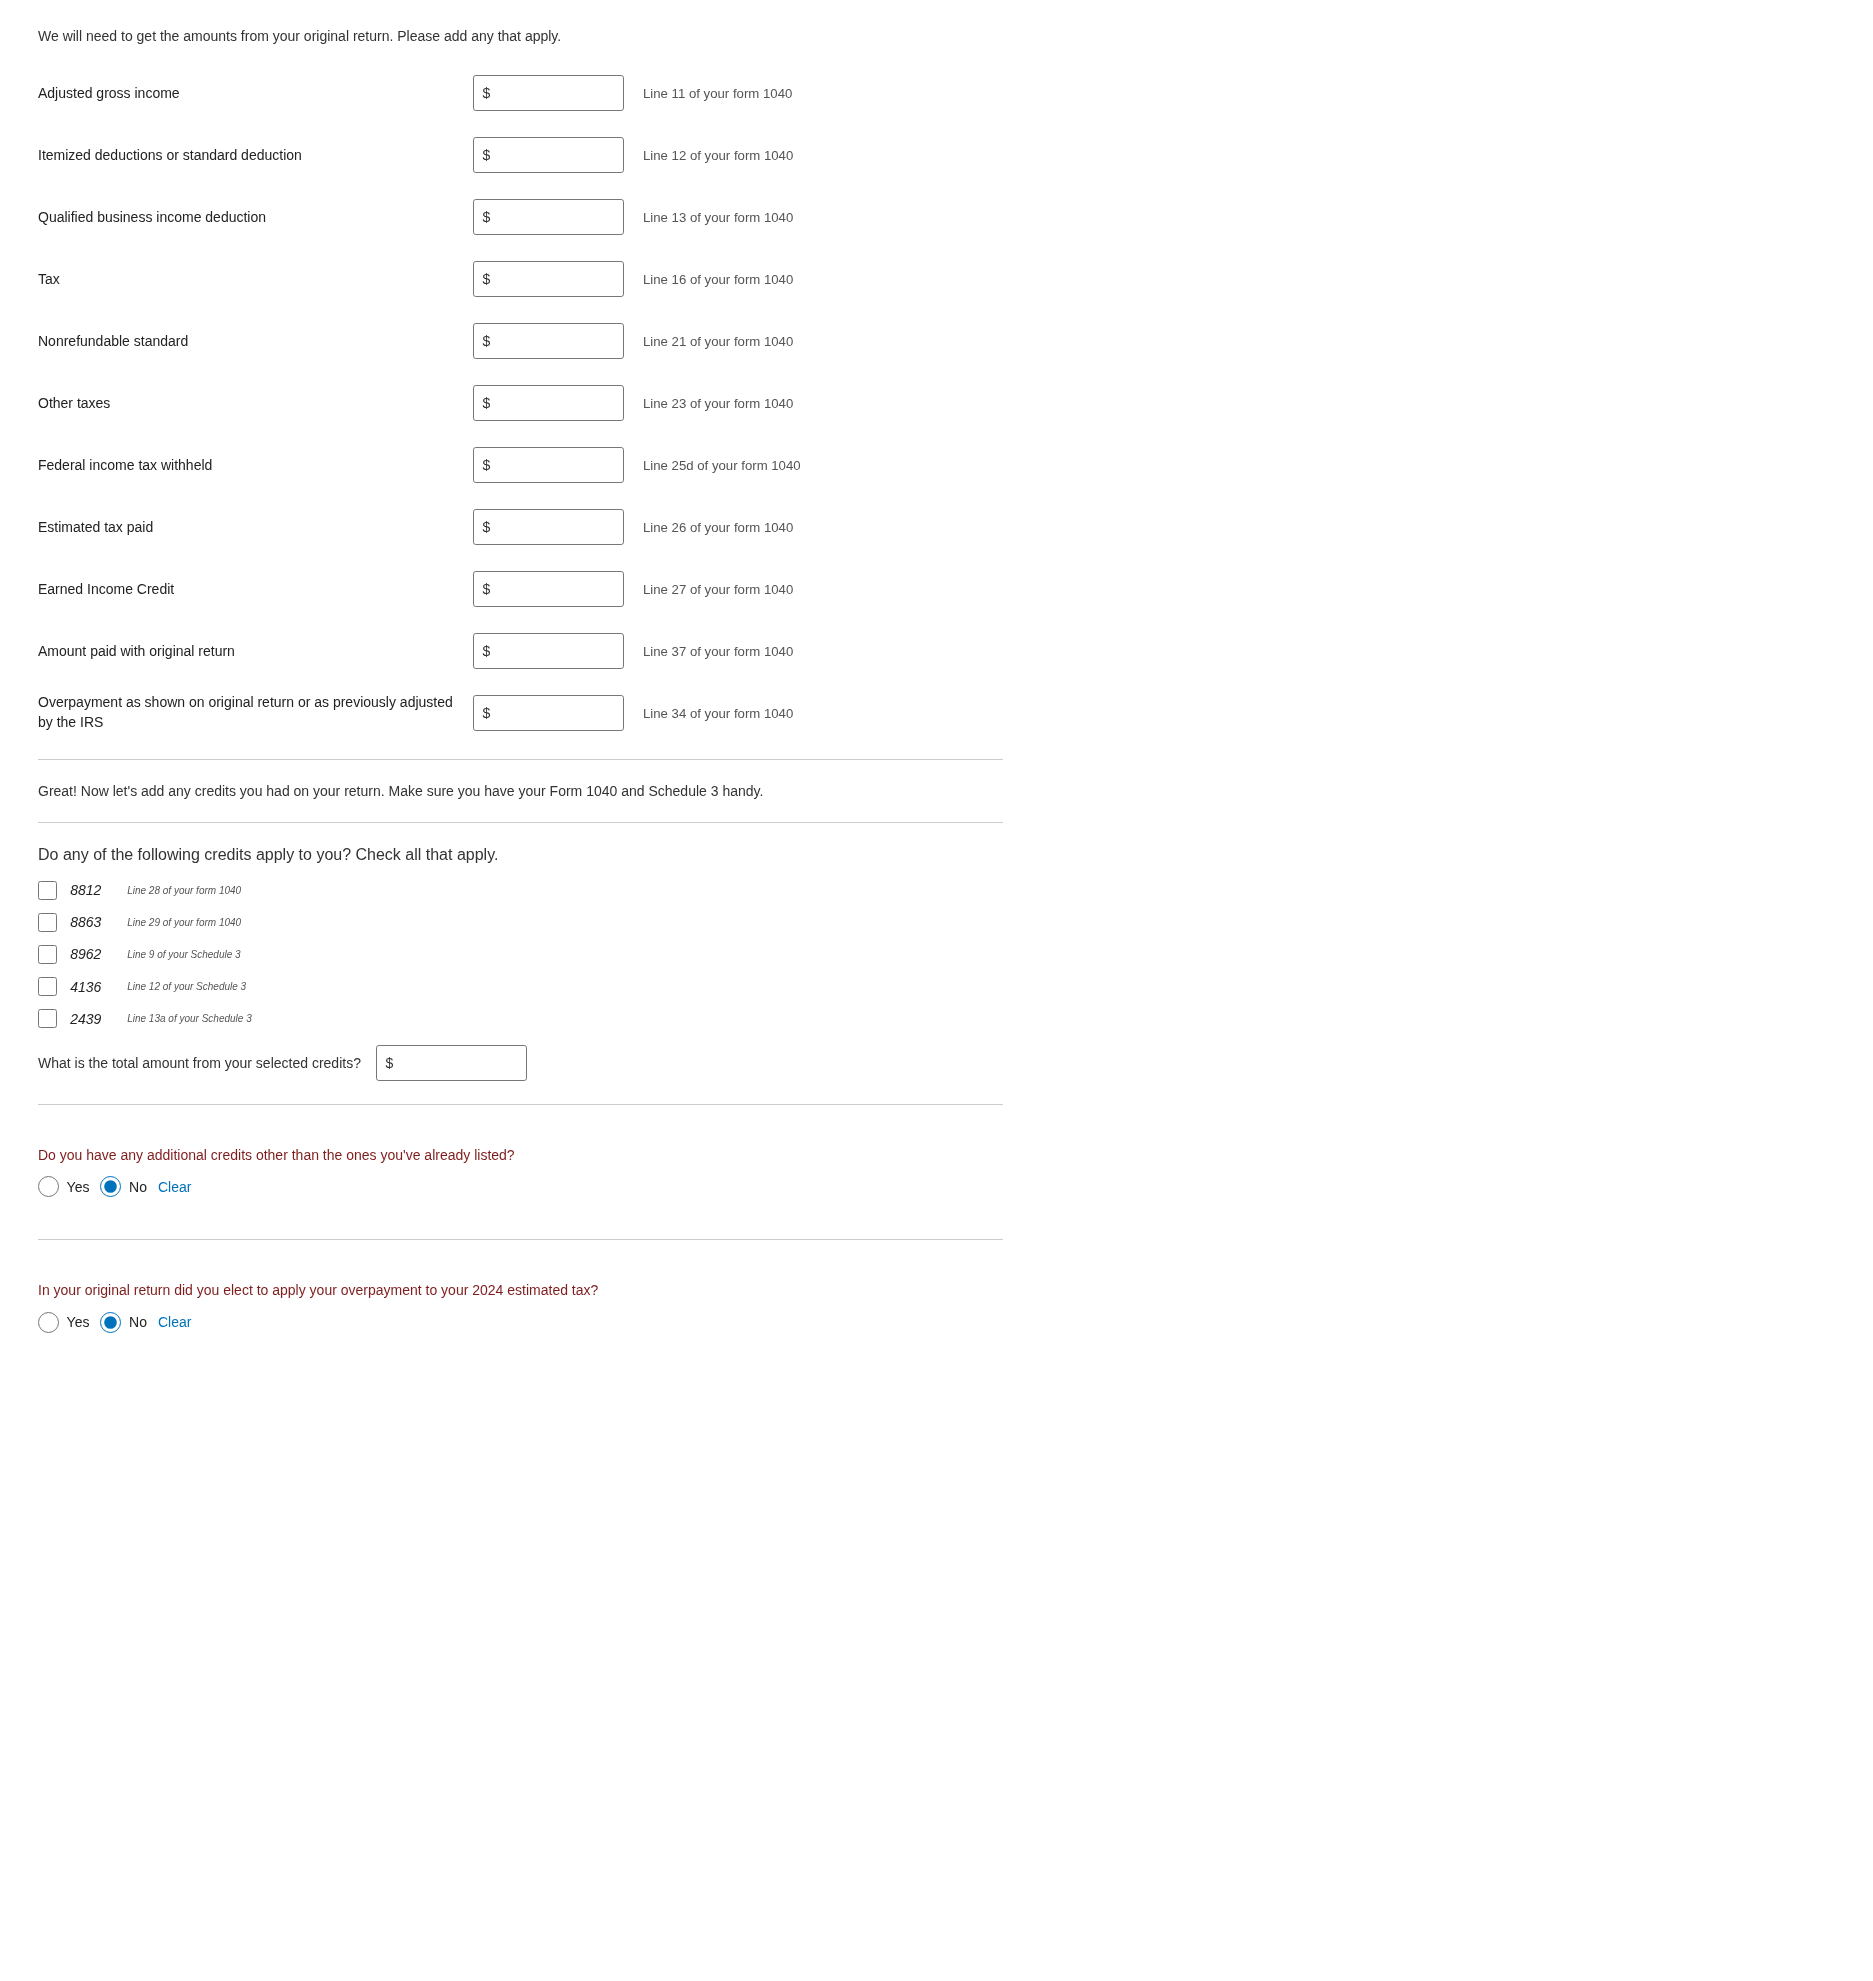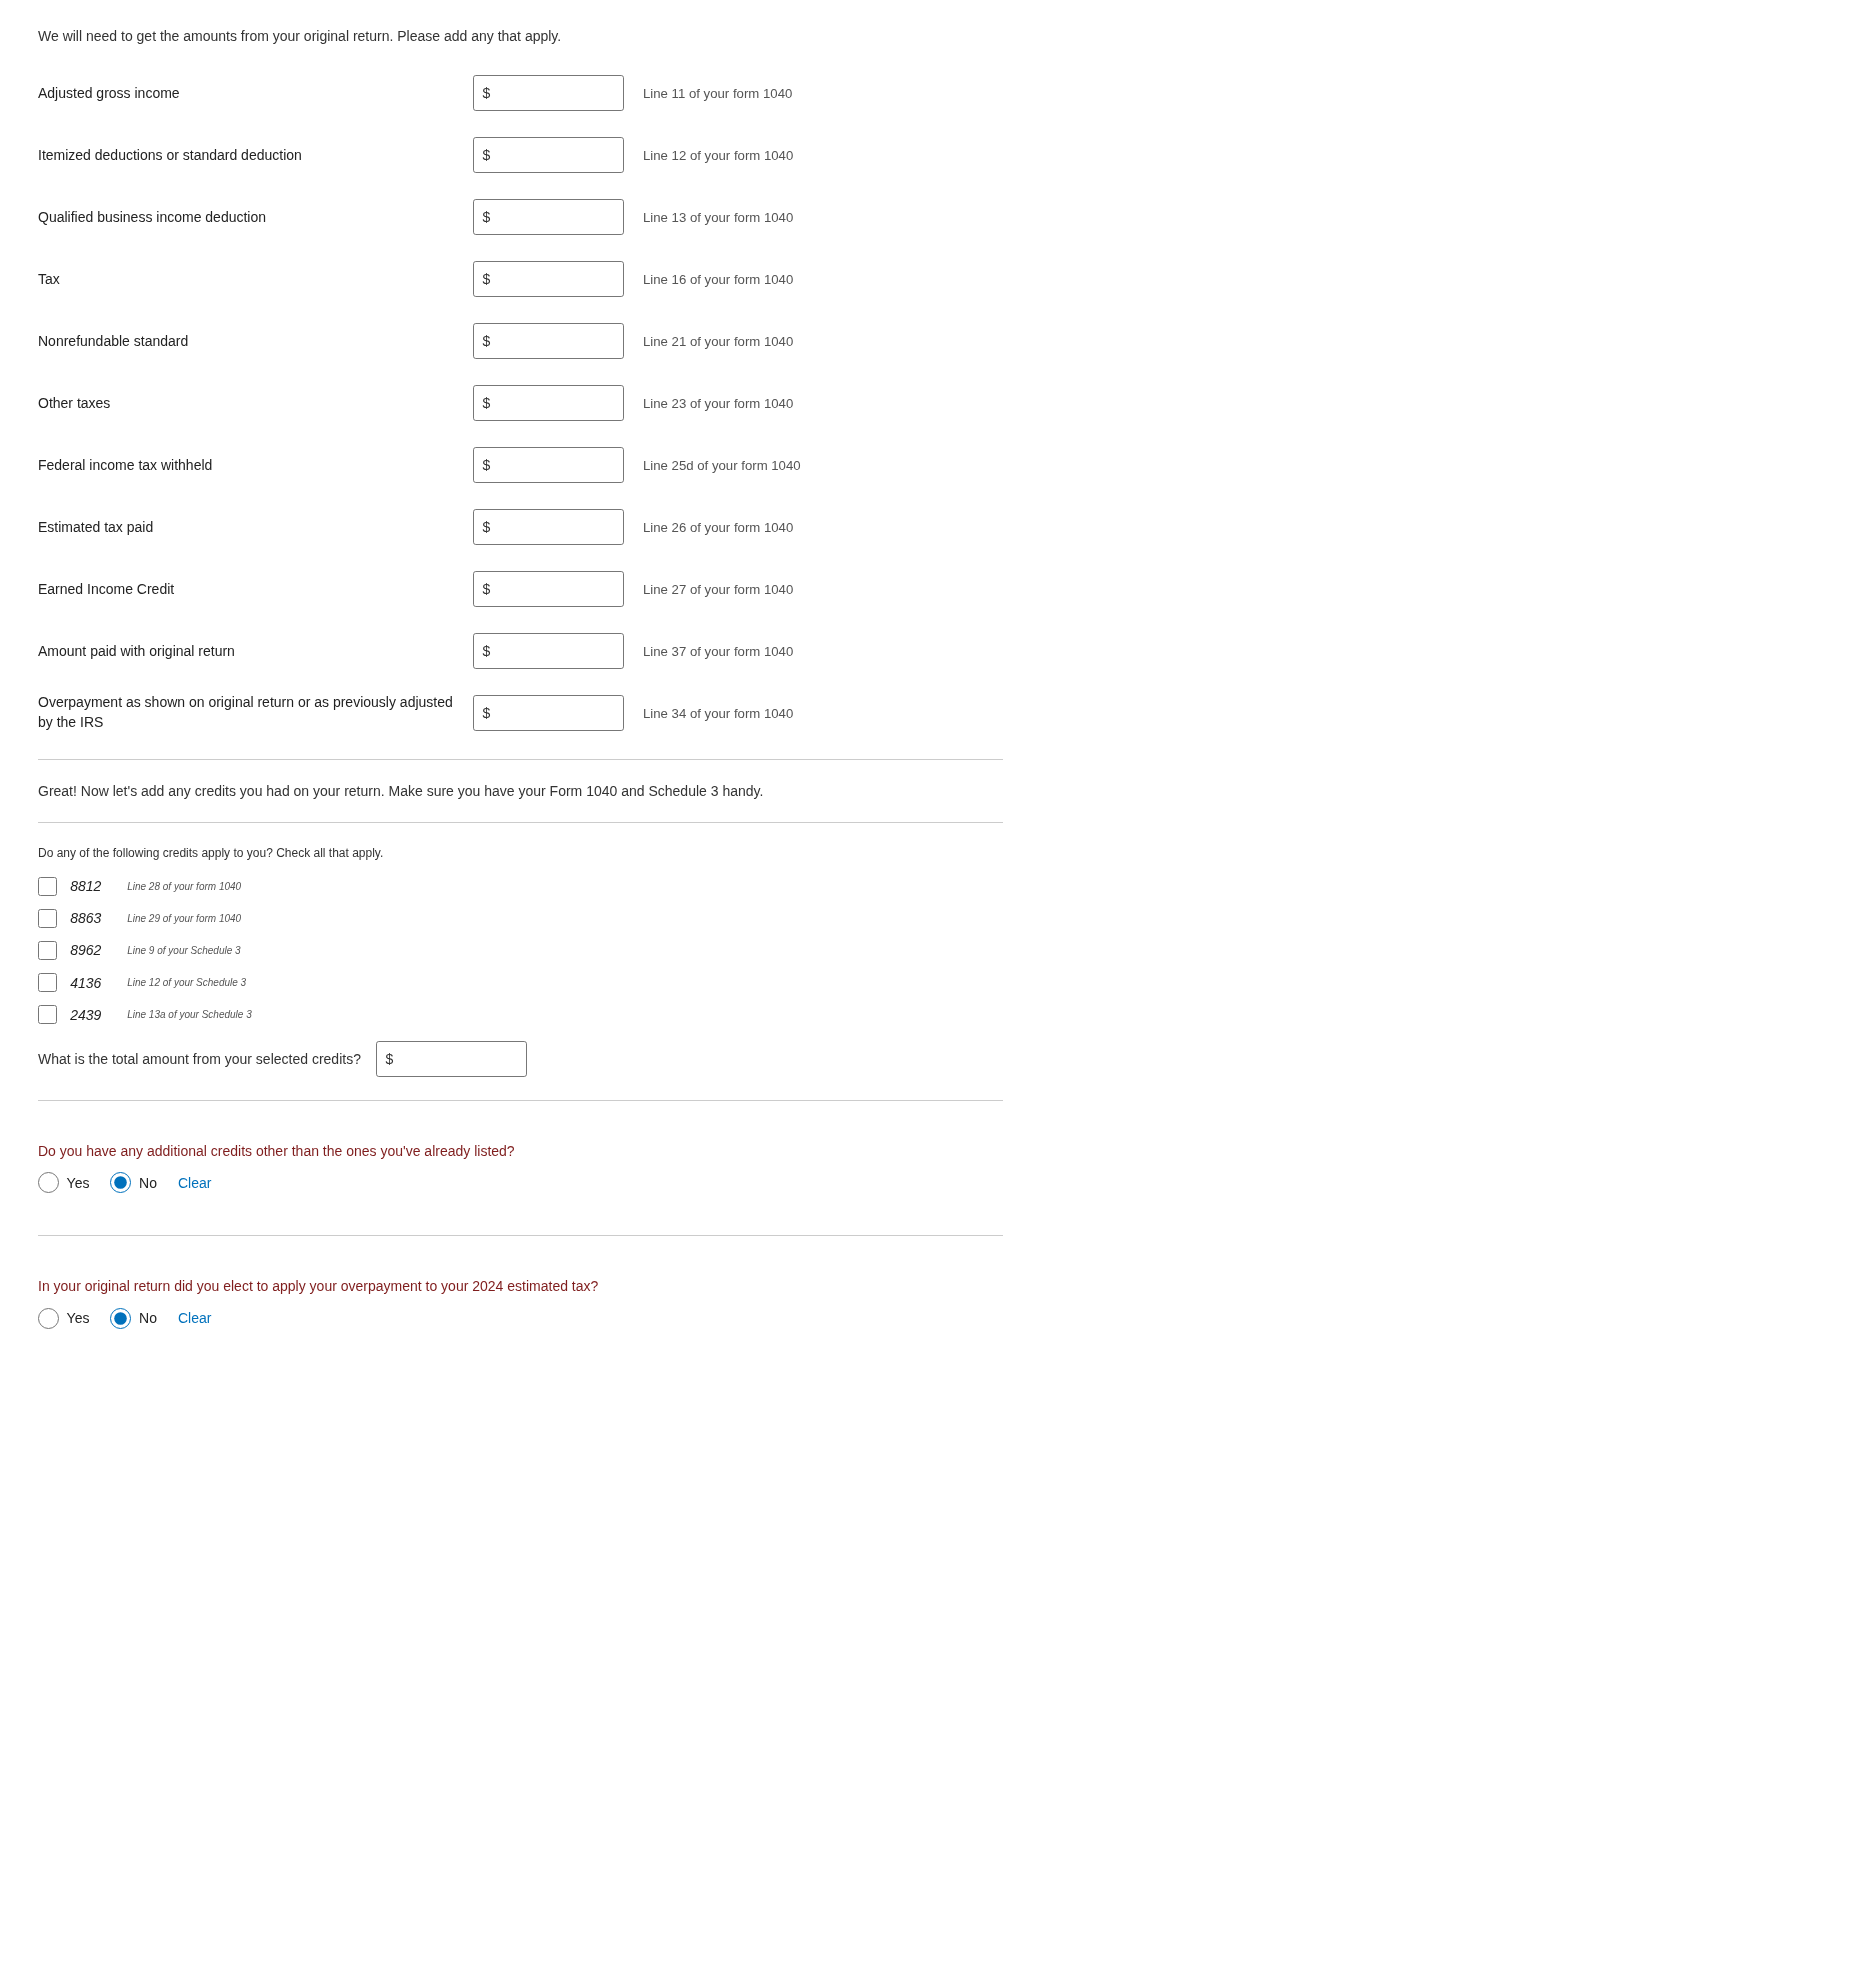--- a/index.html
+++ b/index.html
@@ -77,21 +77,21 @@
       margin: 23px 0;
     }
 
     .section-text {
       font-size: 14px;
       color: #333;
       margin-bottom: 21px;
     }
 
     .credits-question {
-      font-size: 12px;
+      font-size: 16px;
       color: #333;
       margin-bottom: 17px;
     }
 
     .checkbox-row {
       display: flex;
       align-items: center;
       margin-bottom: 13.2px;
     }
 
@@ -163,21 +163,21 @@
 
     .radio-question {
       font-size: 14px;
       color: #7f1d1d;
       margin-bottom: 13.2px;
     }
 
     .radio-row {
       display: flex;
       align-items: center;
-      gap: 21px;
+      gap: 11px;
     }
 
     .radio-option {
       display: flex;
       align-items: center;
       gap: 7.6px;
       cursor: pointer;
       font-size: 14px;
       color: #222;
     }

